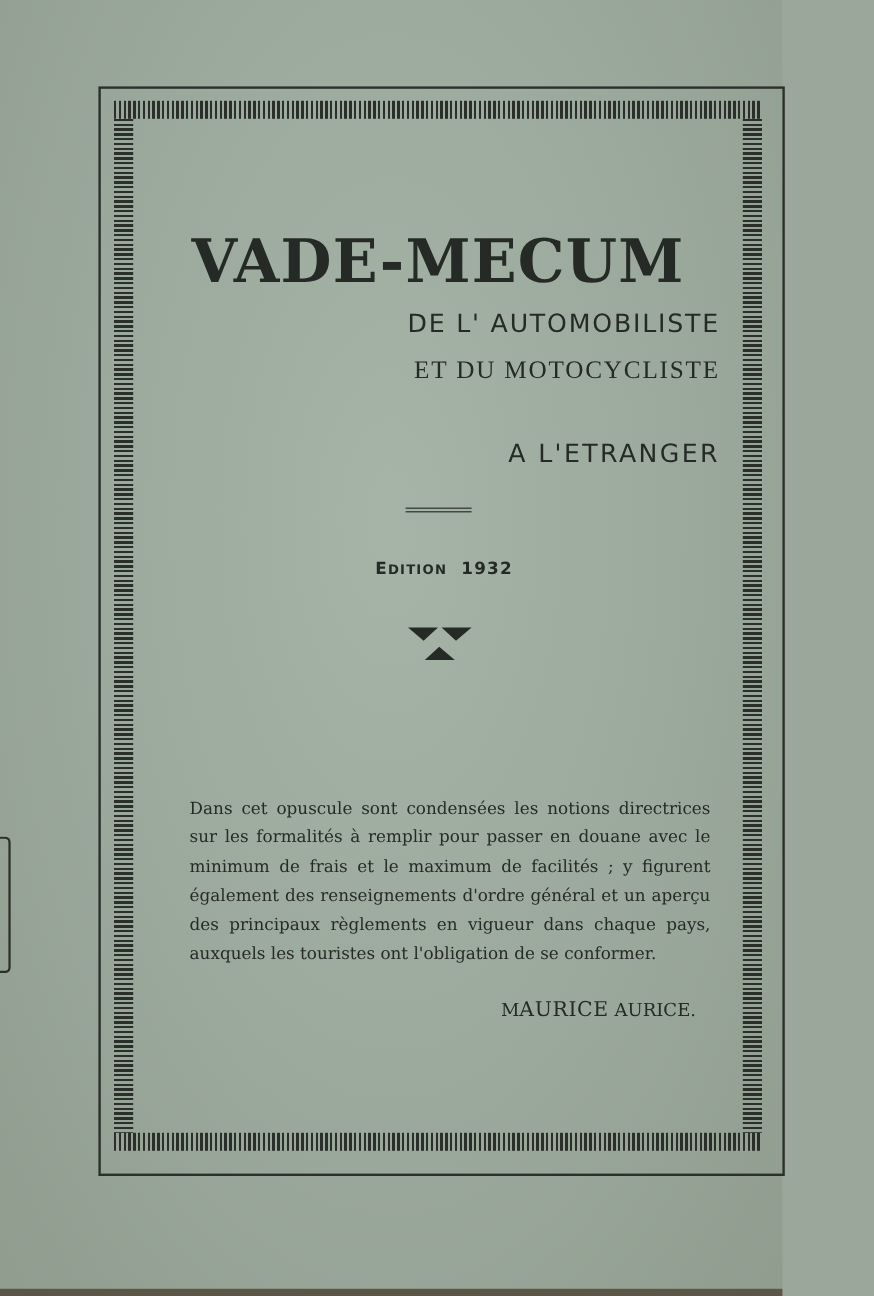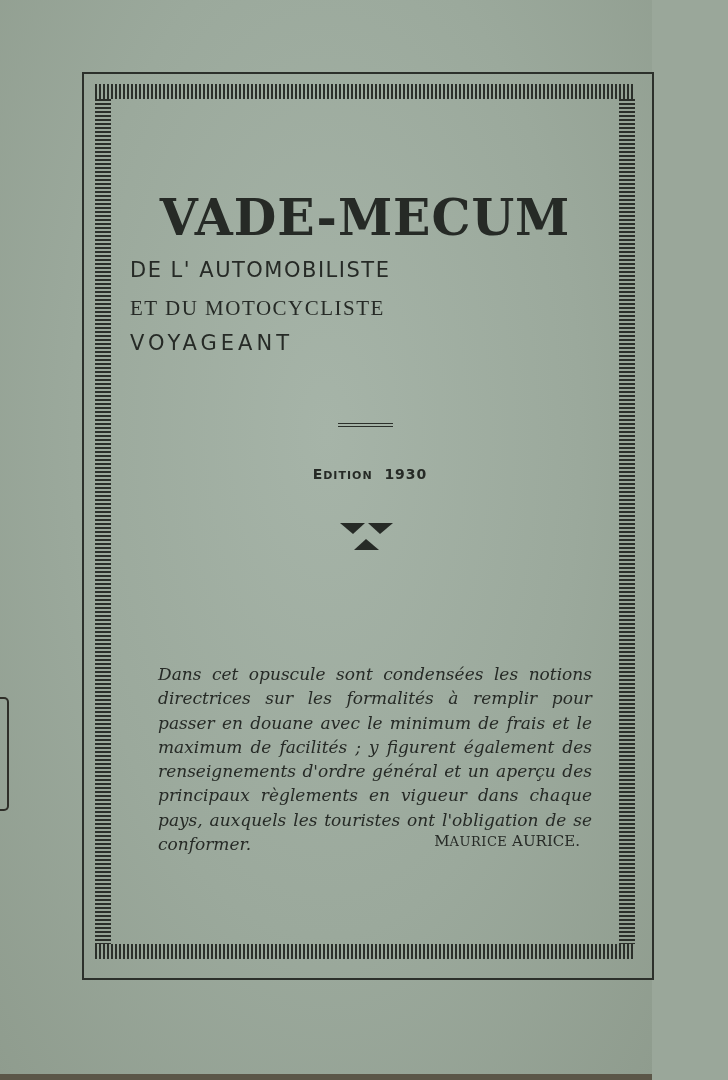--- a/index.html
+++ b/index.html
@@ -41,21 +41,21 @@
     left:619px; top:99px; width:16px; height:845px;
     background: repeating-linear-gradient(180deg,#2b2f2a 0 2px, transparent 2px 4px);
   }
   .title {
     position:absolute; left:130px; width:470px; top:188px; text-align:center;
     font-family:"DejaVu Serif", serif; font-weight:bold;
     font-size:50px; letter-spacing:1px; color:#262a26;
     transform:scaleX(0.98);
   }
   .subtitle {
-    position:absolute; left:130px; width:470px; text-align:left;
+    position:absolute; left:130px; width:470px; text-align:right;
     font-family:"DejaVu Sans", sans-serif; font-size:21px; color:#262a26;
     letter-spacing:1.5px;
   }
   .sub1 { top:258px; }
   .sub2 { top:296px;font-family:Liberation Serif, serif; }
   .sub3 { top:331px; letter-spacing:4px; }
   .sub4 { top:366px; letter-spacing:2px; }
   .rule {
     position:absolute; left:338px; width:55px; height:1px; background:#2c302b;
   }
@@ -63,51 +63,51 @@
   .rule2 { top:426px; }
   .edition {
     position:absolute; left:280px; width:180px; top:466px; text-align:center;
     font-family:"DejaVu Sans", sans-serif; font-weight:bold; font-size:14px;
     color:#262a26; letter-spacing:1px;
   }
   .edition .small { font-size:11px;margin-top:42px; }
   .ornament { position:absolute; left:338px; top:520px; width:58px; height:34px; }
   .para {
     position:absolute; left:158px; width:434px; top:662px;
-    font-family:"DejaVu Serif", serif; font-style:italic; font-size:17px;
+    font-family:"DejaVu Serif", serif; font-size:14px;
     line-height:24.3px; color:#262a26; text-align:justify;
   }
   .author {
     position:absolute; left:390px; width:190px; top:832px; text-align:right;
     font-family:"DejaVu Serif", serif; font-size:15px; color:#262a26;
   }
-  .author .sc { font-size:13px; letter-spacing:0.5px; }
+  .author .sc { font-size:17px; letter-spacing:0.5px; }
 </style>
 </head>
 <body>
 
 <div class="cover">
   <div class="staple"></div>
   <div class="outer-frame"></div>
   <div class="hatch hatch-top"></div>
   <div class="hatch hatch-bottom"></div>
   <div class="hatch hatch-left"></div>
   <div class="hatch hatch-right"></div>
 
   <div class="title">VADE-MECUM</div>
 
   <div class="subtitle sub1">DE L' AUTOMOBILISTE</div>
   <div class="subtitle sub2">ET DU MOTOCYCLISTE</div>
-  <div class="subtitle sub3">VOYAGEANT</div>
+  <div class="subtitle sub4">A L'ETRANGER</div>
 
   <div class="rule rule1"></div>
   <div class="rule rule2"></div>
 
   <div class="edition">
-    <span>E</span><span class="small">DITION</span>&nbsp;&nbsp;<span>1930</span>
+    <span>E</span><span class="small">DITION</span>&nbsp;&nbsp;<span>1932</span>
   </div>
 
   <svg class="ornament" viewBox="0 0 58 34">
     <polygon points="2,3 27,3 15,14" fill="#262a26"></polygon>
     <polygon points="30,3 55,3 42,14" fill="#262a26"></polygon>
     <polygon points="16,30 41,30 28,19" fill="#262a26"></polygon>
   </svg>
 
   <div class="para">Dans cet opuscule sont condensées les notions directrices sur les formalités à remplir pour passer en douane avec le minimum de frais et le maximum de facilités ; y figurent également des renseignements d'ordre général et un aperçu des principaux règlements en vigueur dans chaque pays, auxquels les touristes ont l'obligation de se conformer.</div>
 

